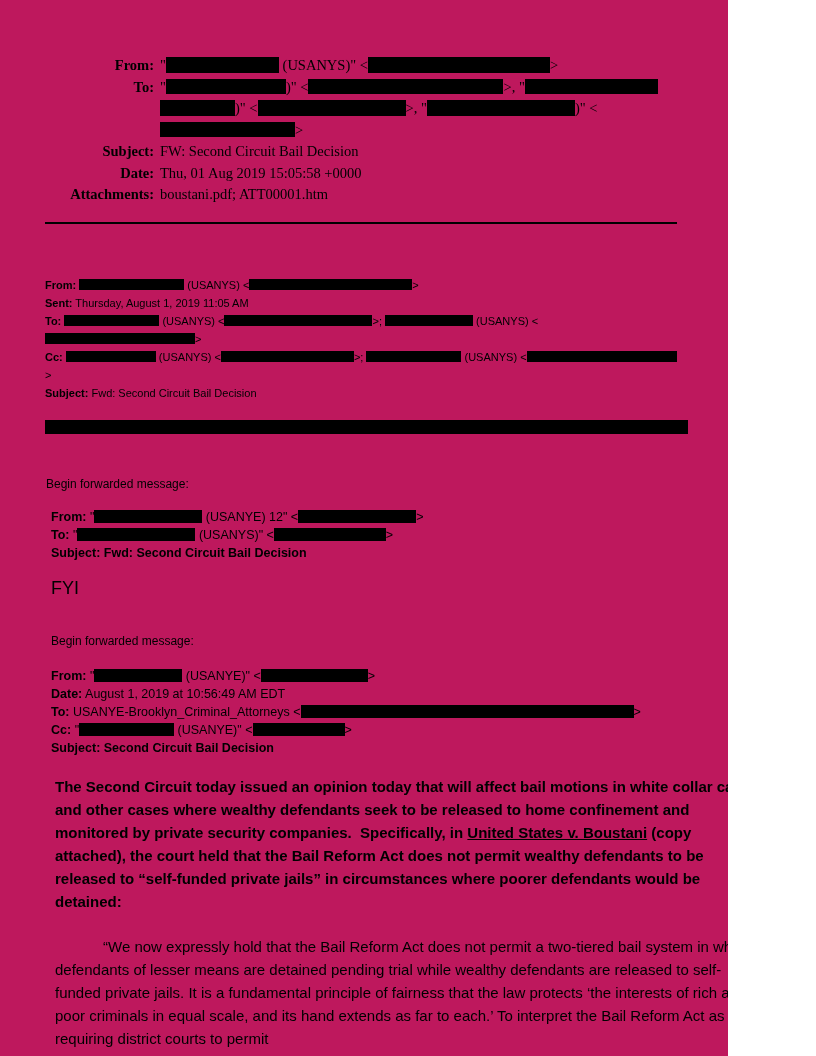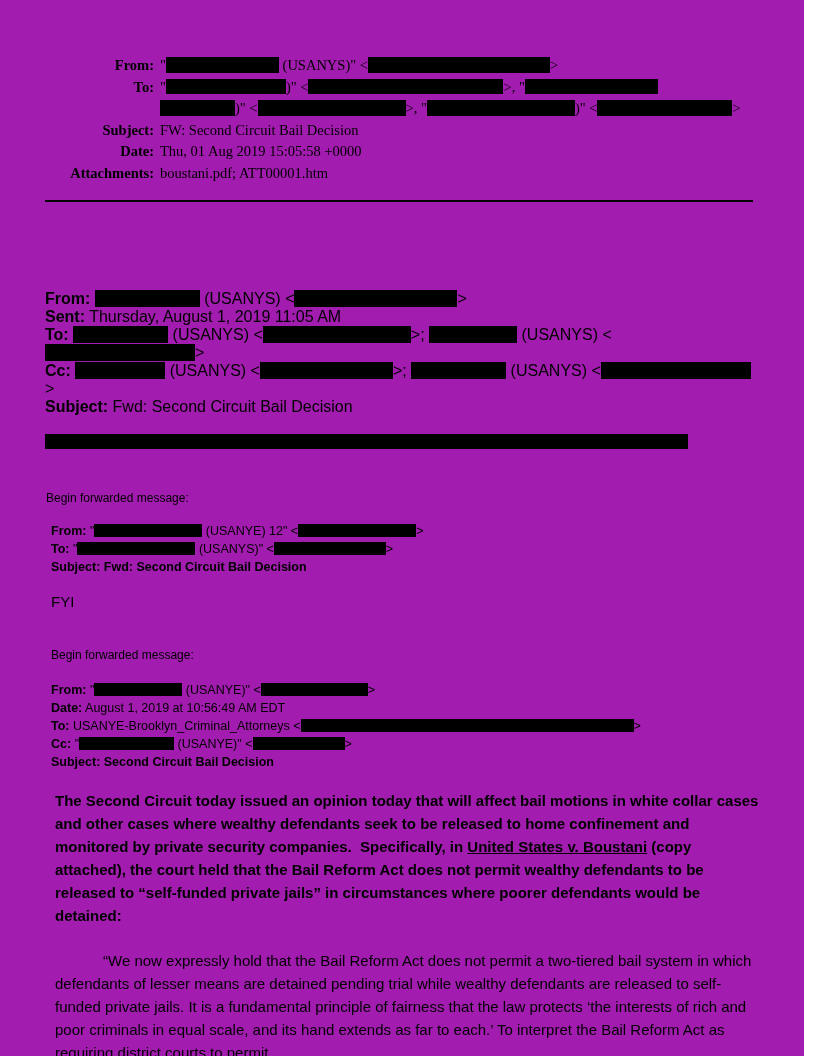--- a/index.html
+++ b/index.html
@@ -1,39 +1,39 @@
 <!DOCTYPE html>
 <html><head>
 <meta charset="utf-8">
 <style>
   html, body { margin: 0; padding: 0; background: #ffffff; }
   .page {
-    width: 804px; height: 1056px; box-sizing: border-box;
-    background: #a21caf; padding: 55px 51px 16px 45px;
+    width: 728px; height: 1056px; box-sizing: border-box;
+    background: #be185d; padding: 55px 51px 16px 45px;
     font-family: "Liberation Sans", sans-serif; color: #000;
     overflow: hidden; position: relative;
   }
   
   table.hdr1 { border-collapse: collapse; font-family: "Liberation Serif", serif; font-size: 14.5px; }
   .hdr1 td { padding: 0; vertical-align: top; line-height: 21.5px; }
   .hdr1 .lbl { font-weight: bold; text-align: right; width: 109px; padding-right: 6px; white-space: nowrap; }
   
   .part-text { white-space: pre-wrap; }
   .redact { display: inline-block; background: #000; height: 1.05em; vertical-align: -0.18em; }
   hr.sep { border: none; border-top: 2.5px solid #000; margin: 16px 0 0 0; }
   
-  .hdr2 { margin-top: 88px; font-size: 16px; line-height: 18px; }
+  .hdr2 { margin-top: 52px; font-size: 11px; line-height: 18px; }
   .lblb { font-weight: bold; }
   .redact-line { margin-top: 18px; font-size: 14px; line-height: 15px; }
   
   .fwd-intro { font-size: 12px; line-height: 18px; }
   .intro1 { margin-top: 40px; margin-left: 1px; }
   .intro2 { margin-top: 35px; margin-left: 6px; }
   .hdr3 { margin-left: 6px; margin-top: 15px; font-size: 12.5px; line-height: 18px; }
-  .note { margin-left: 6px; margin-top: 17px; font-size: 15px; line-height: 18px; }
+  .note { margin-left: 6px; margin-top: 17px; font-size: 18px; line-height: 18px; }
   .hdr4 { margin-left: 6px; margin-top: 17px; font-size: 12.5px; line-height: 18px; }
   .boldrow, .boldrow .part-text { font-weight: bold; }
   
   .body-p { margin: 0 0 0 10px; width: 706px; font-size: 15px; line-height: 23px; }
   .p1 { margin-top: 18px; font-weight: bold; }
   .p2 { margin-top: 22px; text-indent: 48px; }
   .underline { text-decoration: underline; }
 </style>
 </head>
 <body>

